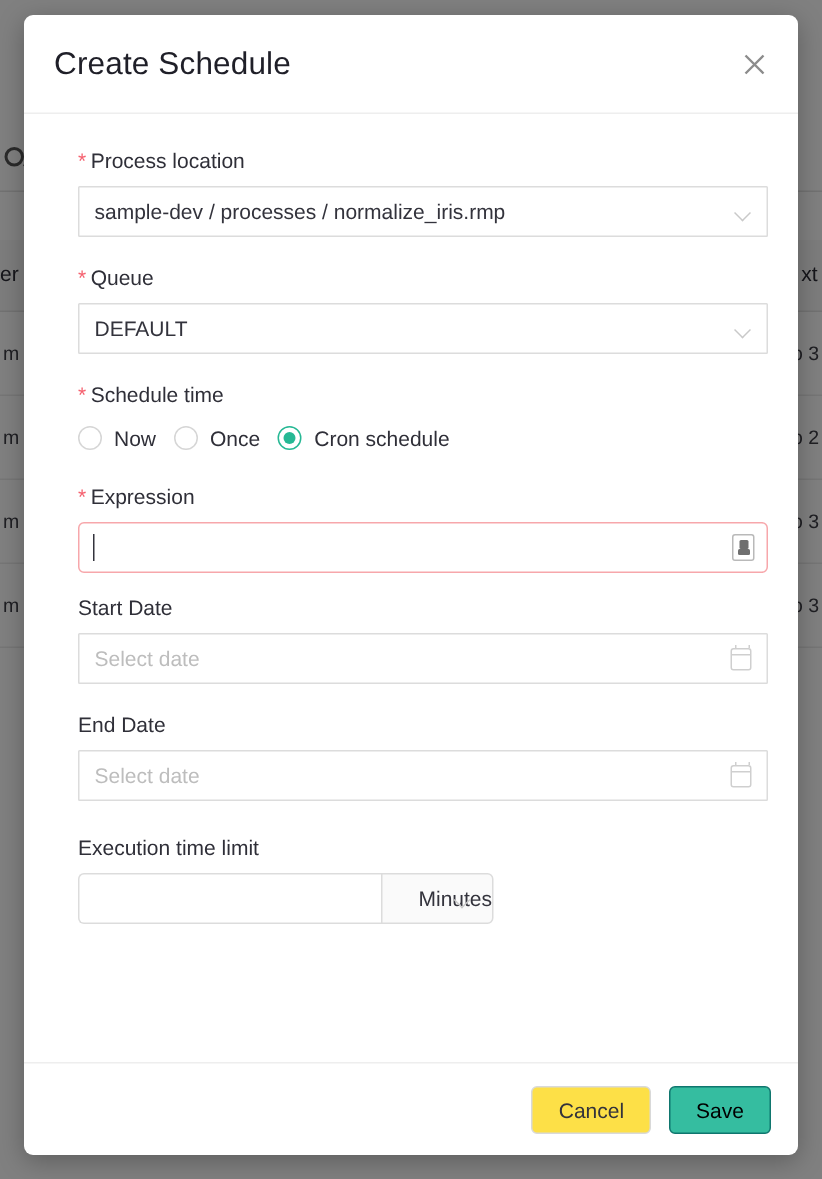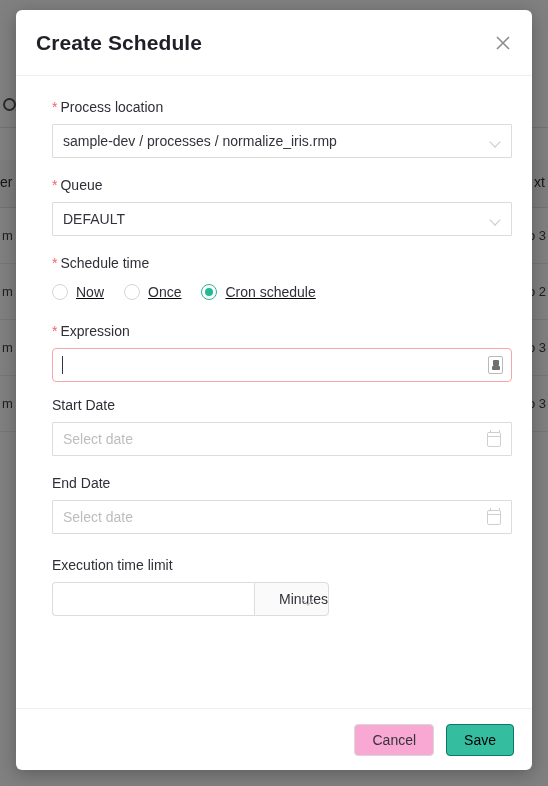--- a/index.html
+++ b/index.html
@@ -84,21 +84,21 @@
     position: relative;
     height: 66px;
     flex: 0 0 66px;
     border-bottom: 1px solid #eeeeee;
     display: flex;
     align-items: center;
     padding: 0 20px 0 20px;
   }
   .modal-title {
     font-size: 21px;
-    font-weight: bold;
+    font-weight: normal;
     color: #1f1f28;
     letter-spacing: 0.1px;
   }
   .close-btn {
     position: absolute;
     right: 16px; top: 20px;
     width: 26px; height: 26px;
     cursor: pointer;
   }
   .close-btn svg { display: block; }
@@ -173,23 +173,21 @@
     position: absolute;
     left: 2px; top: -3.3px;
     width: 8px; height: 2px;
     border-left: 1.3px solid #cfcfcf;
     border-right: 1.3px solid #cfcfcf;
   }
 
   
   .radio-group {
     display: flex;
-    gap: 8px;
     height: 24px;
-    text-decoration: underline;
   }
   .radio-item {
     display: flex;
     align-items: center;
     cursor: pointer;
     margin-right: 12px;
   }
   .radio-dot {
     width: 16px; height: 16px;
     border-radius: 50%;
@@ -320,21 +318,21 @@
   }
   .btn {
     height: 32px;
     border-radius: 4px;
     font-size: 14px;
     font-family: "Liberation Sans", sans-serif;
     cursor: pointer;
     padding: 0 17px;
   }
   .btn-cancel {
-    background: #f9a8d4;
+    background: #fde047;
     border: 1px solid #d9d9d9;
     color: #33333c;
   }
   .btn-save {
     background: #35bda0;
     border: 1px solid #0f766e;
     color: #000000;
     text-align: right;
   }
 </style>

